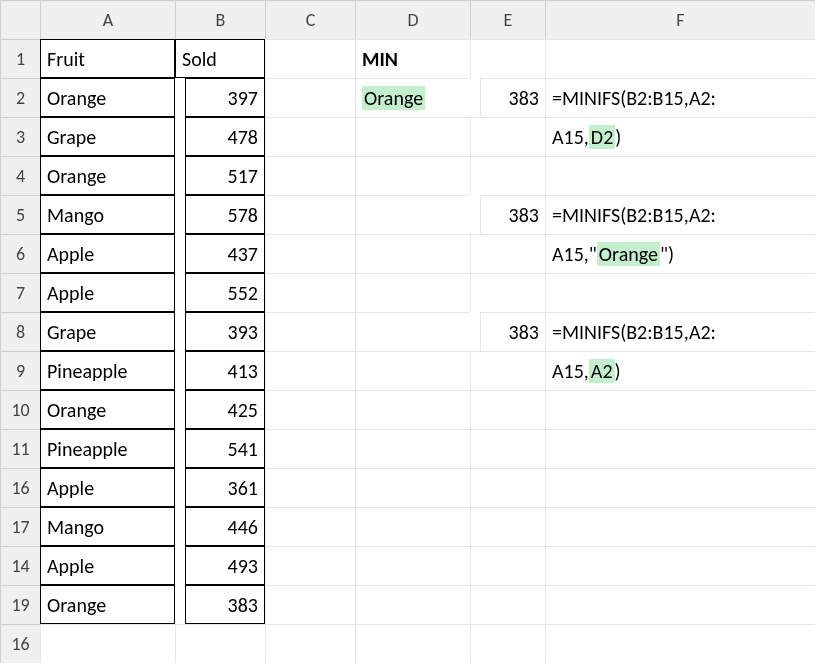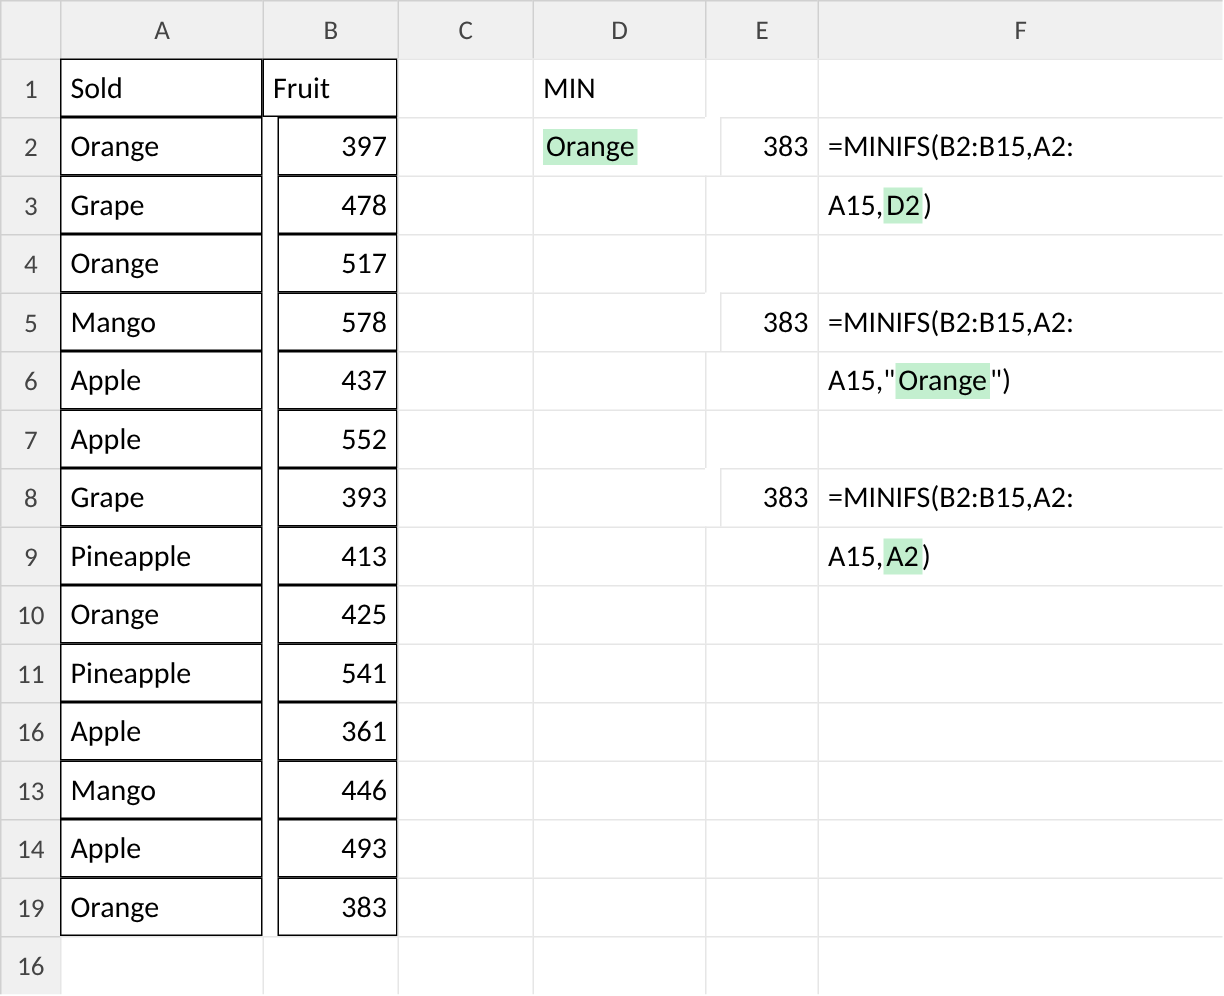--- a/index.html
+++ b/index.html
@@ -44,40 +44,40 @@
   .cell {
     border-top: 1px solid #e6e6e6;
     border-left: 1px solid #e6e6e6;
     display: flex;
     align-items: center;
     padding: 0 6px;
   }
   .r { justify-content: flex-end; margin-left: 10px; }
   .l { justify-content: flex-start; }
   .c { justify-content: flex-start; }
-  .bold { font-weight: normal; }
+  .bold { font-weight: bold; }
   .bordered { border: 1px solid #000; }
   .highlight { background: #c3efcf; padding: 0 2px; }
 </style>
 </head>
 <body>
 
 <div class="sheet">
 
   <div class="corner"></div>
   <div class="hdr">A</div>
   <div class="hdr">B</div>
   <div class="hdr">C</div>
   <div class="hdr">D</div>
   <div class="hdr">E</div>
   <div class="hdr">F</div>
 
   <div class="rowhdr">1</div>
+  <div class="cell l bordered">Fruit</div>
   <div class="cell l bordered">Sold</div>
-  <div class="cell l bordered">Fruit</div>
   <div class="cell"></div>
   <div class="cell l bold">MIN</div>
   <div class="cell"></div>
   <div class="cell"></div>
 
   <div class="rowhdr">2</div>
   <div class="cell l bordered">Orange</div>
   <div class="cell r bordered">397</div>
   <div class="cell"></div>
   <div class="cell l">
@@ -165,21 +165,21 @@
   <div class="cell"></div>
 
   <div class="rowhdr">16</div>
   <div class="cell l bordered">Apple</div>
   <div class="cell r bordered">361</div>
   <div class="cell"></div>
   <div class="cell"></div>
   <div class="cell"></div>
   <div class="cell"></div>
 
-  <div class="rowhdr">13</div>
+  <div class="rowhdr">17</div>
   <div class="cell l bordered">Mango</div>
   <div class="cell r bordered">446</div>
   <div class="cell"></div>
   <div class="cell"></div>
   <div class="cell"></div>
   <div class="cell"></div>
 
   <div class="rowhdr">14</div>
   <div class="cell l bordered">Apple</div>
   <div class="cell r bordered">493</div>

